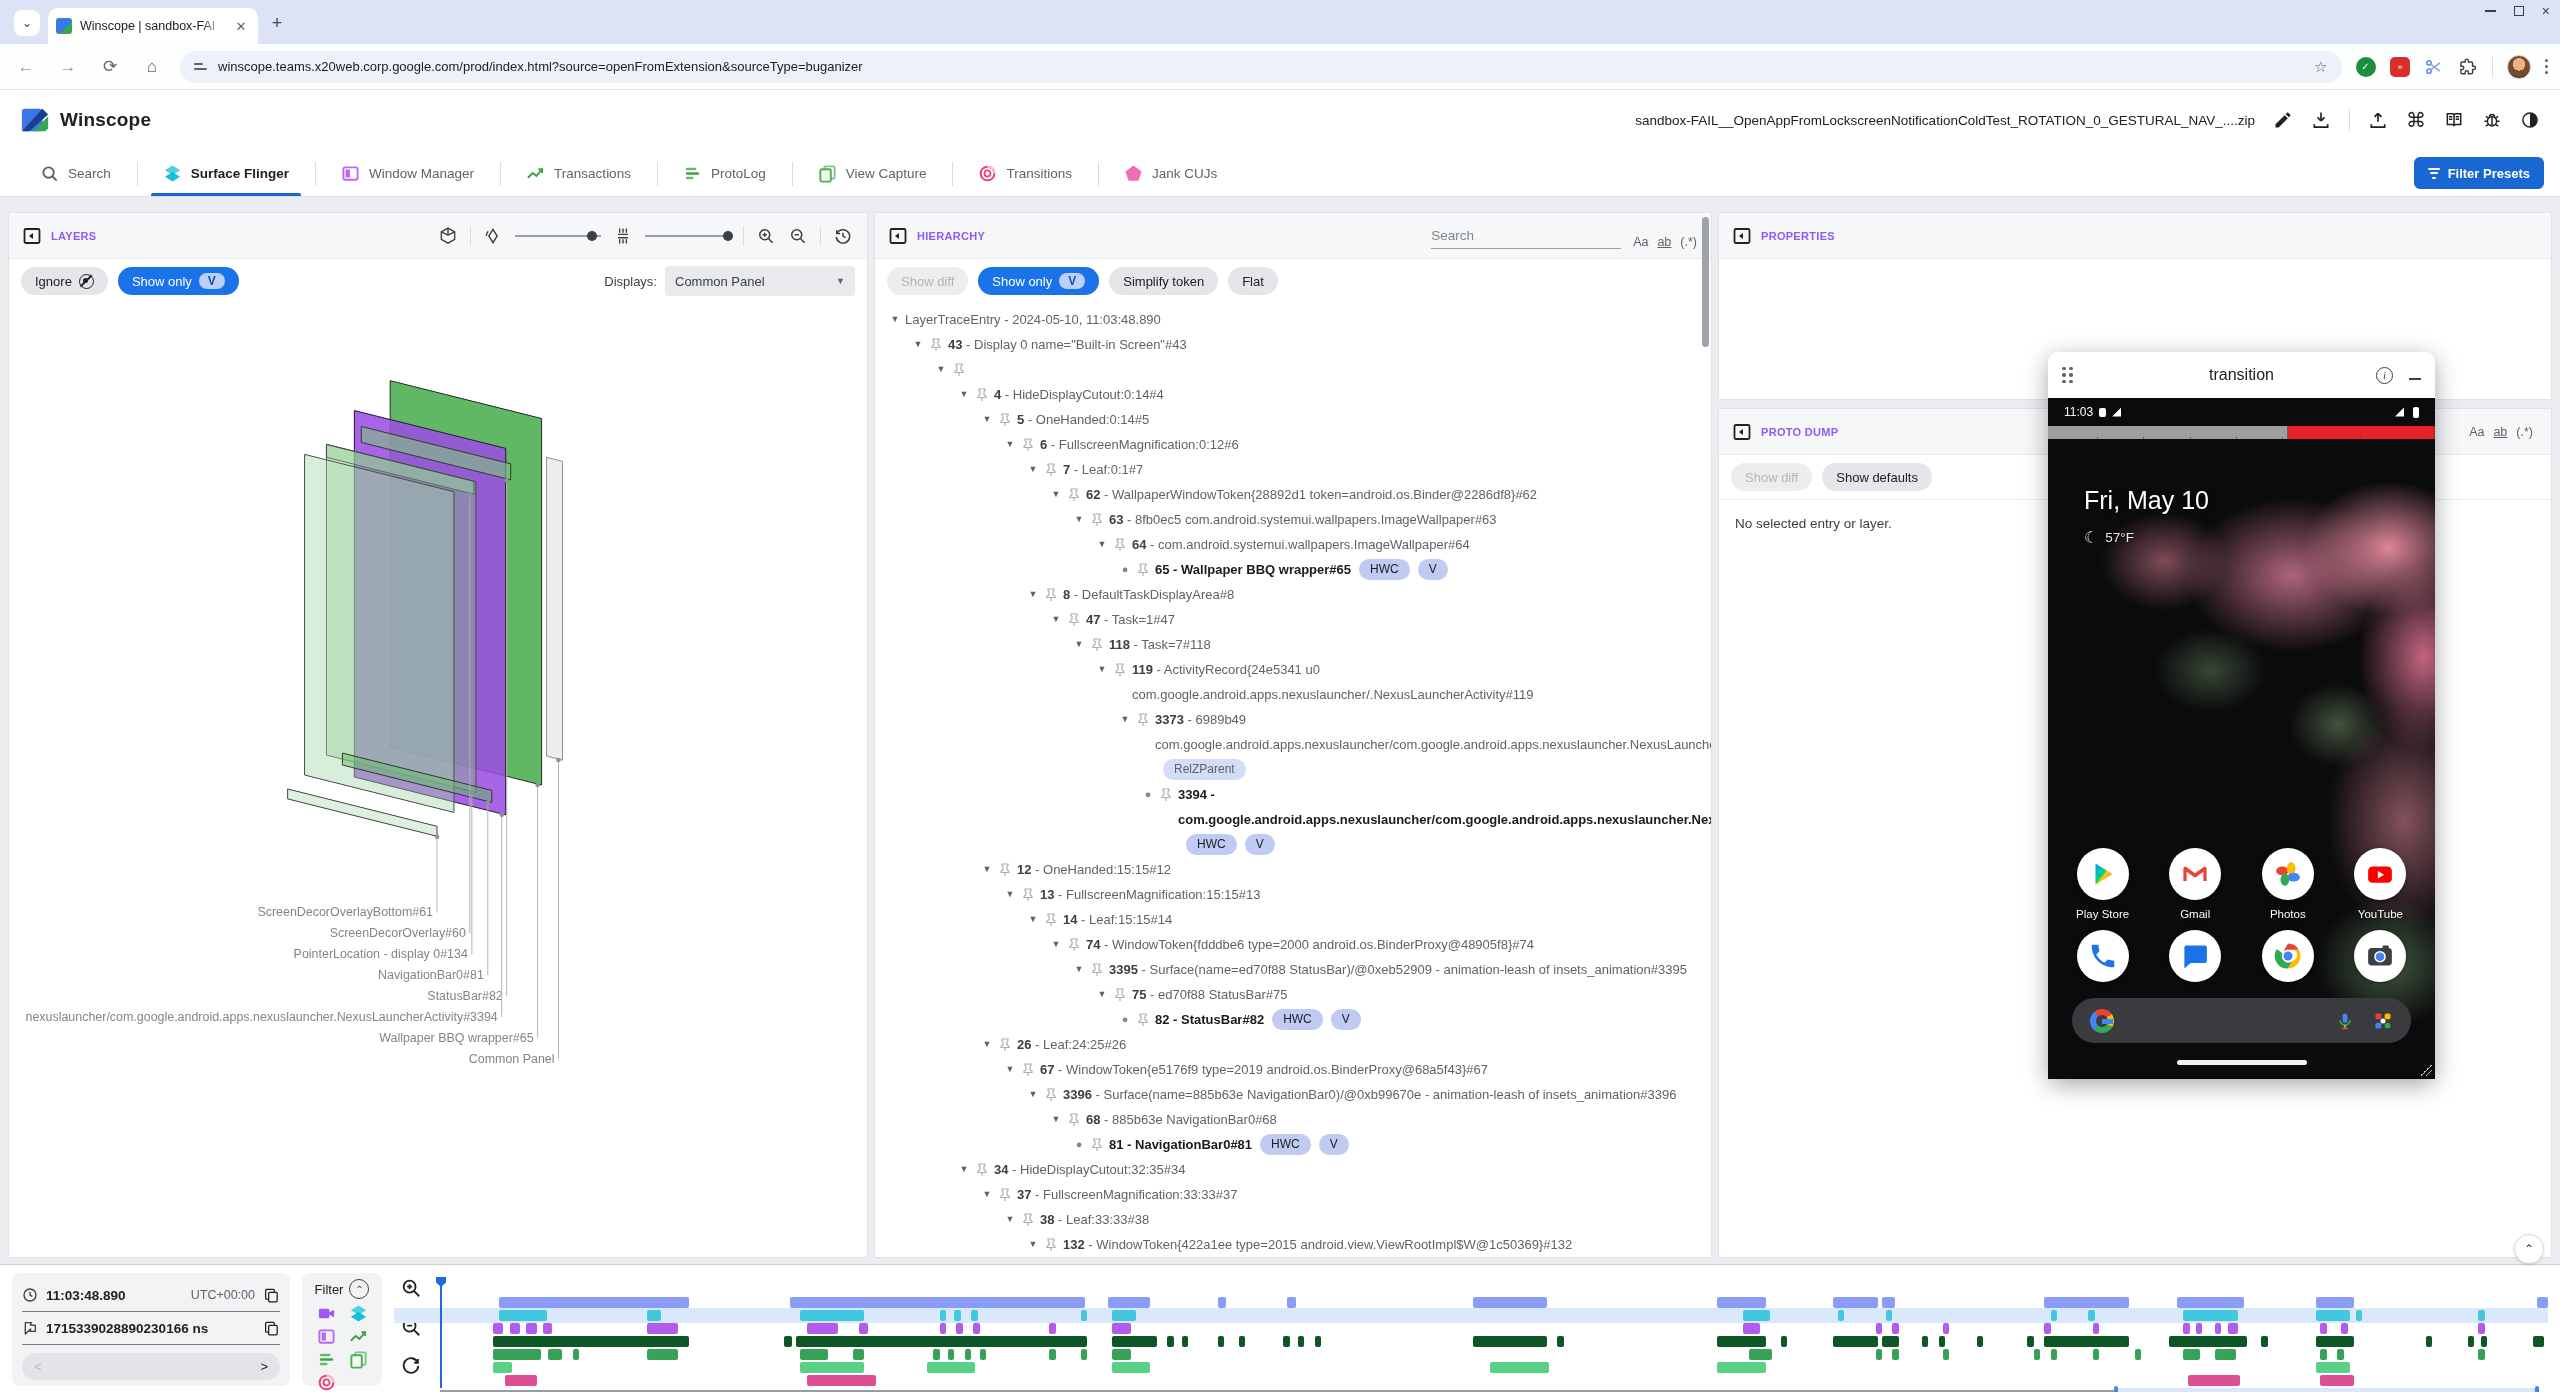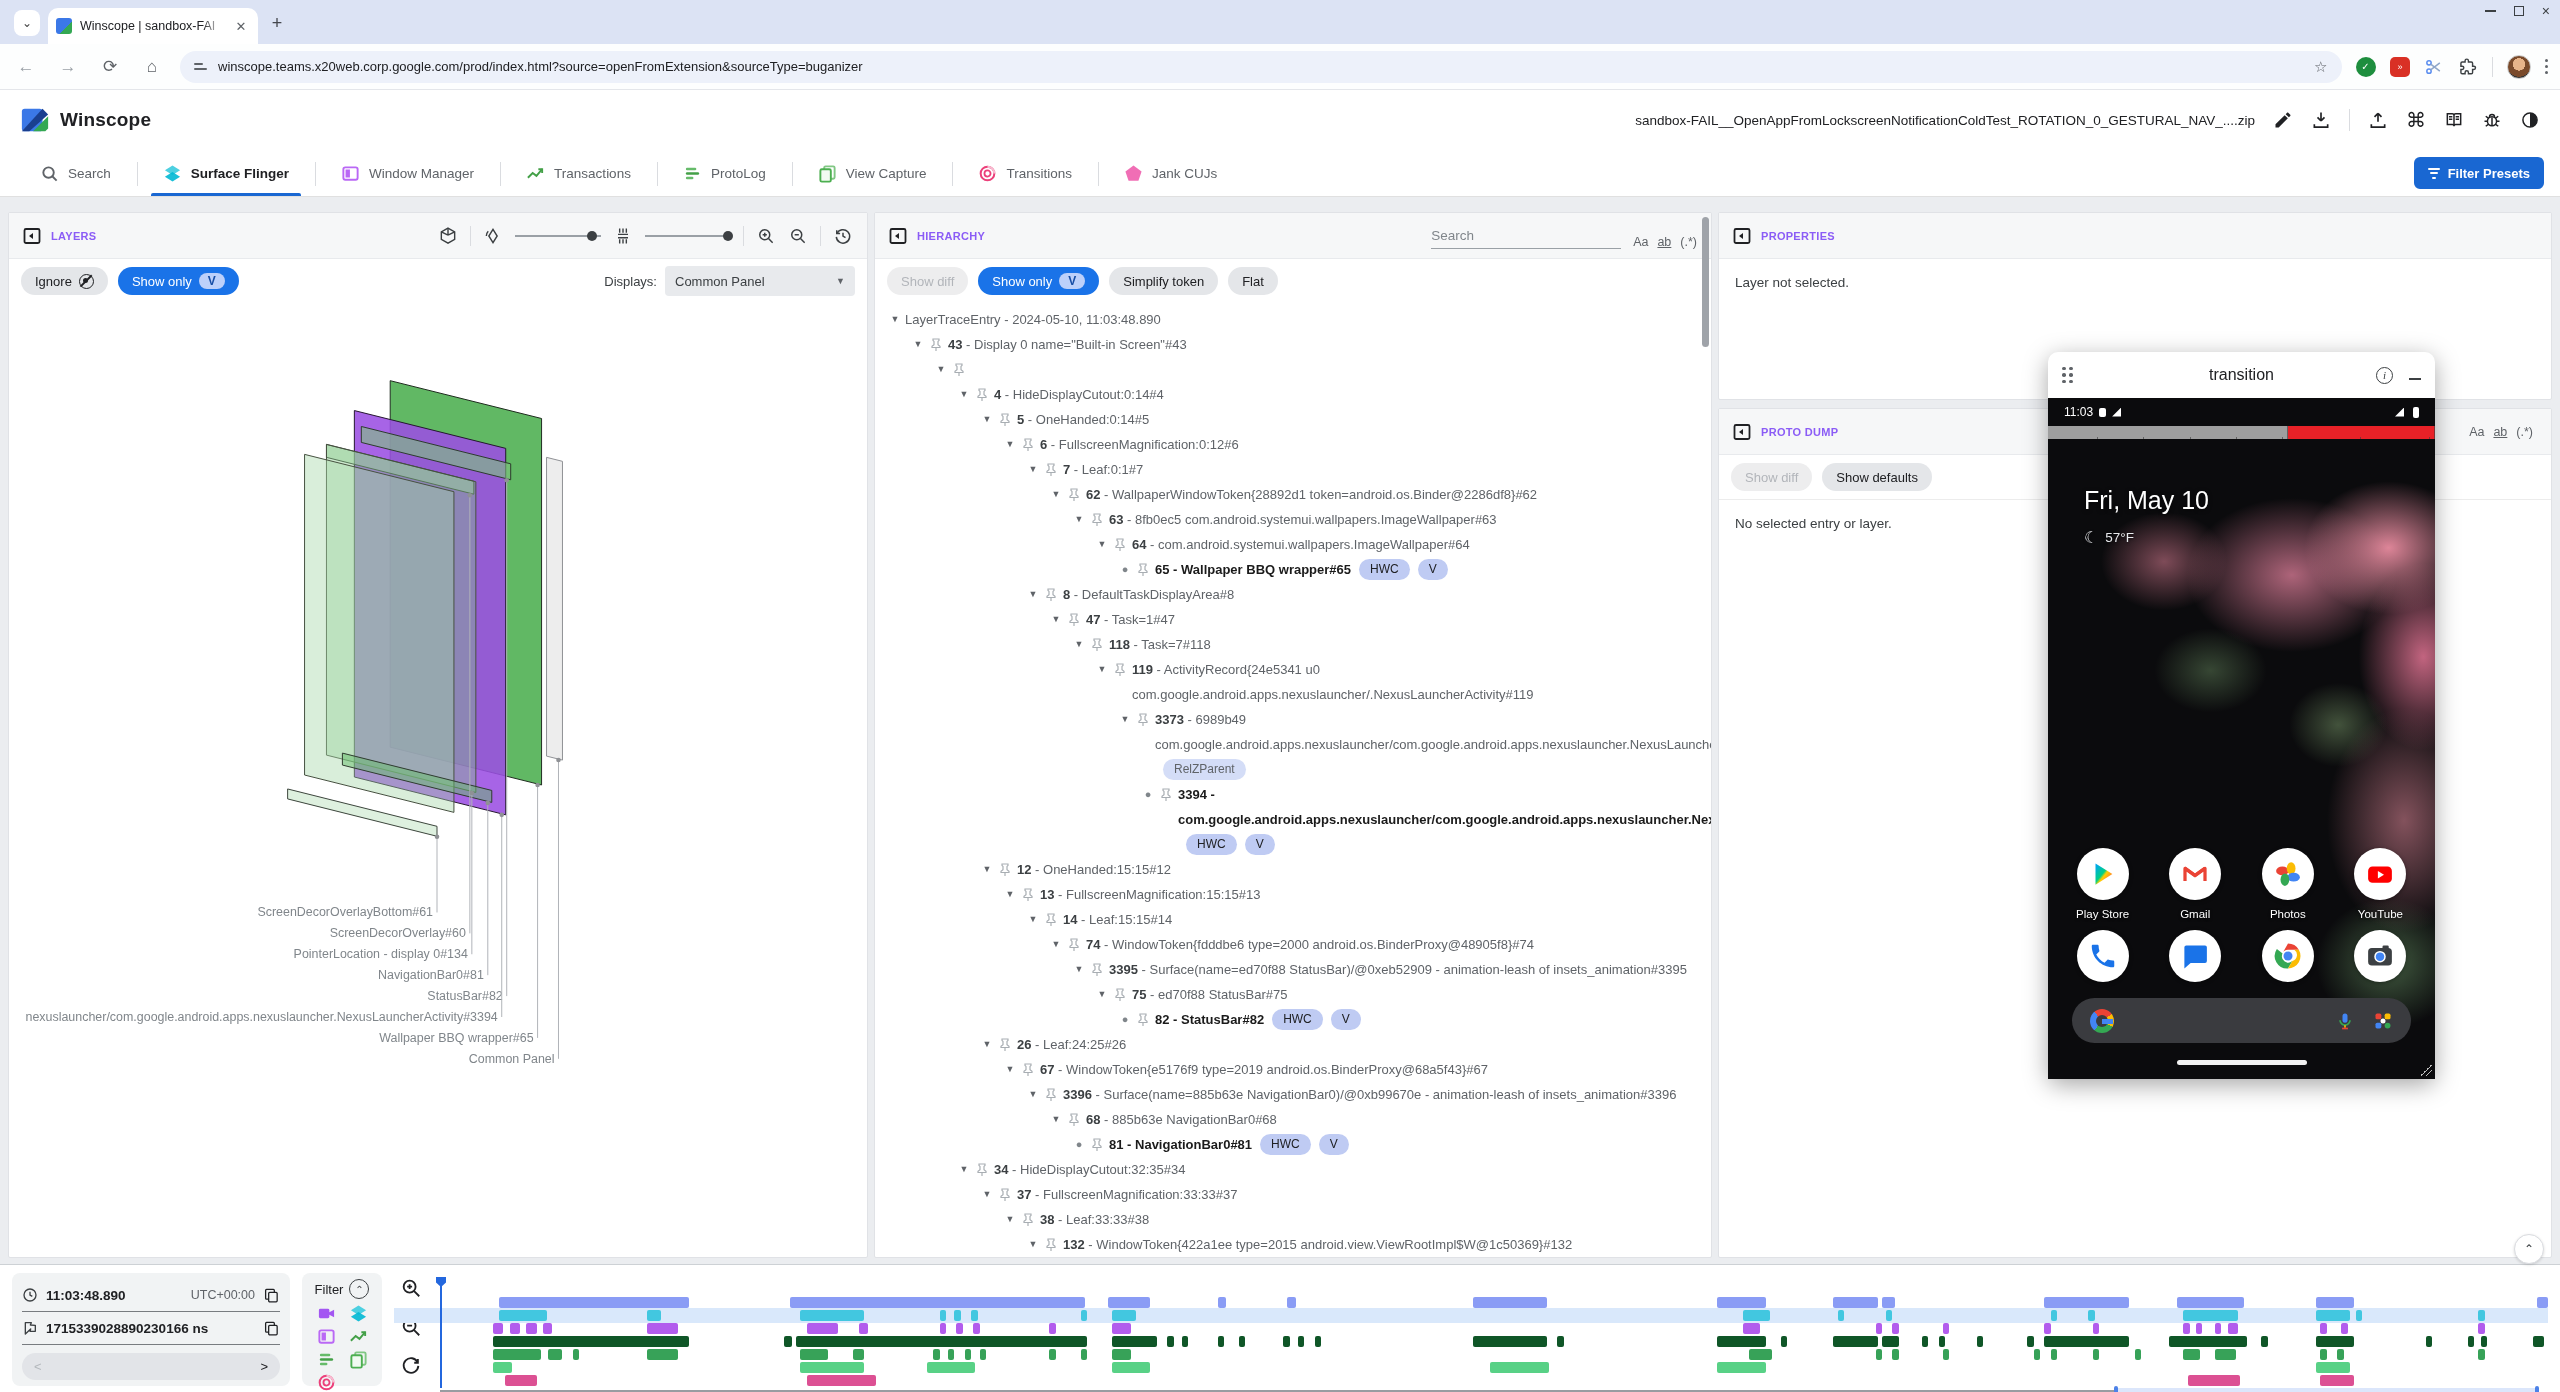--- a/index.html
+++ b/index.html
@@ -736,21 +736,20 @@
   </section>
 
   <section class="panel" style="left:1718px; top:15px; width:834px; height:188px;">
     <div class="phead">
       <span class="collic"><svg viewBox="0 0 18 18">
             <rect x="1.5" y="2" width="15" height="14" rx="1.5" fill="none" stroke="#202124" stroke-width="1.8"></rect>
             <polygon points="10,6 10,12 6,9" fill="#202124"></polygon>
           </svg></span>
       <span class="ptitle">PROPERTIES</span>
     </div>
-    <div class="emptytxt">Layer not selected.</div>
   </section>
 
   <section class="panel" style="left:1718px; top:211px; width:834px; height:850px;">
     <div class="phead">
       <span class="collic"><svg viewBox="0 0 18 18">
             <rect x="1.5" y="2" width="15" height="14" rx="1.5" fill="none" stroke="#202124" stroke-width="1.8"></rect>
             <polygon points="10,6 10,12 6,9" fill="#202124"></polygon>
           </svg></span>
       <span class="ptitle">PROTO DUMP</span>
       <div class="searchbox" style="margin-right:4px;">

